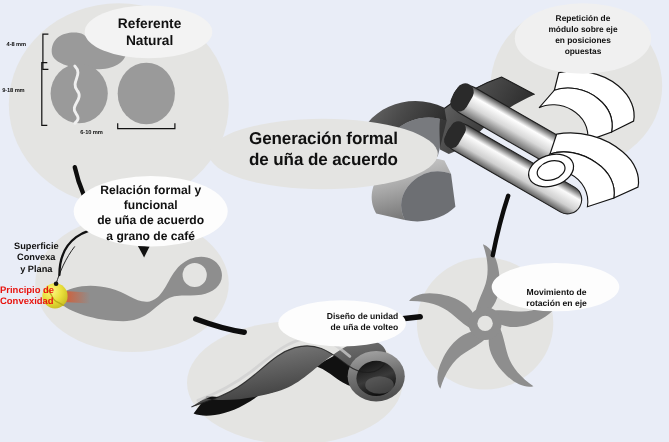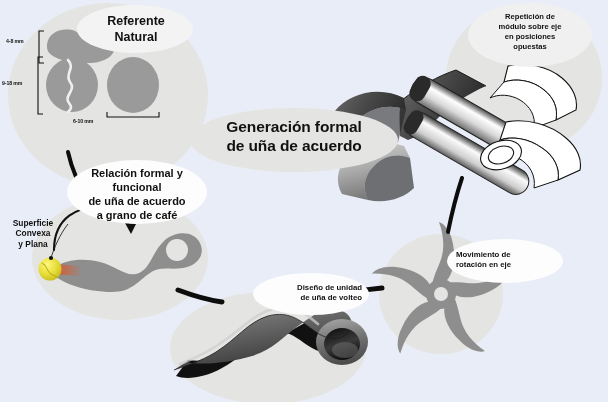--- a/index.html
+++ b/index.html
@@ -22,21 +22,21 @@
     pointer-events:none;
   }
   #title{
     left:196px;top:118px;width:196px;
     font-size:15.5px;line-height:1.22;
     letter-spacing:-0.1px;
   }
   #referente{left:88px;top:14px;width:96px;font-size:12.5px;line-height:1.25;}
   #cb-relacion{left:76px;top:166px;width:122px;font-size:11px;line-height:1.28;}
   #cb-repeticion{left:478px;top:12px;width:104px;font-size:7.6px;line-height:1.33;}
-  #cb-movimiento{left:456px;top:250px;width:100px;font-size:7.8px;line-height:1.3;text-align:left;}
+  #cb-movimiento{left:456px;top:261px;width:100px;font-size:7.8px;line-height:1.3;text-align:center;}
   #cb-diseno{left:262px;top:283px;width:100px;font-size:7.8px;line-height:1.3;text-align:right;}
   #superficie{left:2px;top:218px;width:62px;font-size:8.4px;line-height:1.22;}
   #principio{left:0px;top:258px;width:62px;font-size:8.6px;line-height:1.18;color:#e8140f;text-align:left;}
   .dim{
     position:absolute;color:#111;font-weight:bold;
     font-size:5.2px;letter-spacing:-0.1px;pointer-events:none;
   }
   #dim-a{left:6px;top:38px;}
   #dim-b{left:2px;top:80px;}
   #dim-c{left:73px;top:118px;}
@@ -295,20 +295,22 @@
 <div class="dim" id="dim-b">9-18 mm</div>
 <div class="dim" id="dim-c">6-10 mm</div>
 
 <div class="lbl" id="cb-relacion">Relación formal y
 funcional
 de uña de acuerdo
 a grano de café</div>
 <div class="lbl" id="superficie">Superficie
 Convexa
 y Plana</div>
+<div class="lbl" id="principio">Principio de
+Convexidad</div>
 
 <div class="lbl" id="cb-diseno">Diseño de unidad
 de uña de volteo</div>
 <div class="lbl" id="cb-movimiento">Movimiento de
 rotación en eje</div>
 <div class="lbl" id="cb-repeticion">Repetición de
 módulo sobre eje
 en posiciones
 opuestas</div>
 

